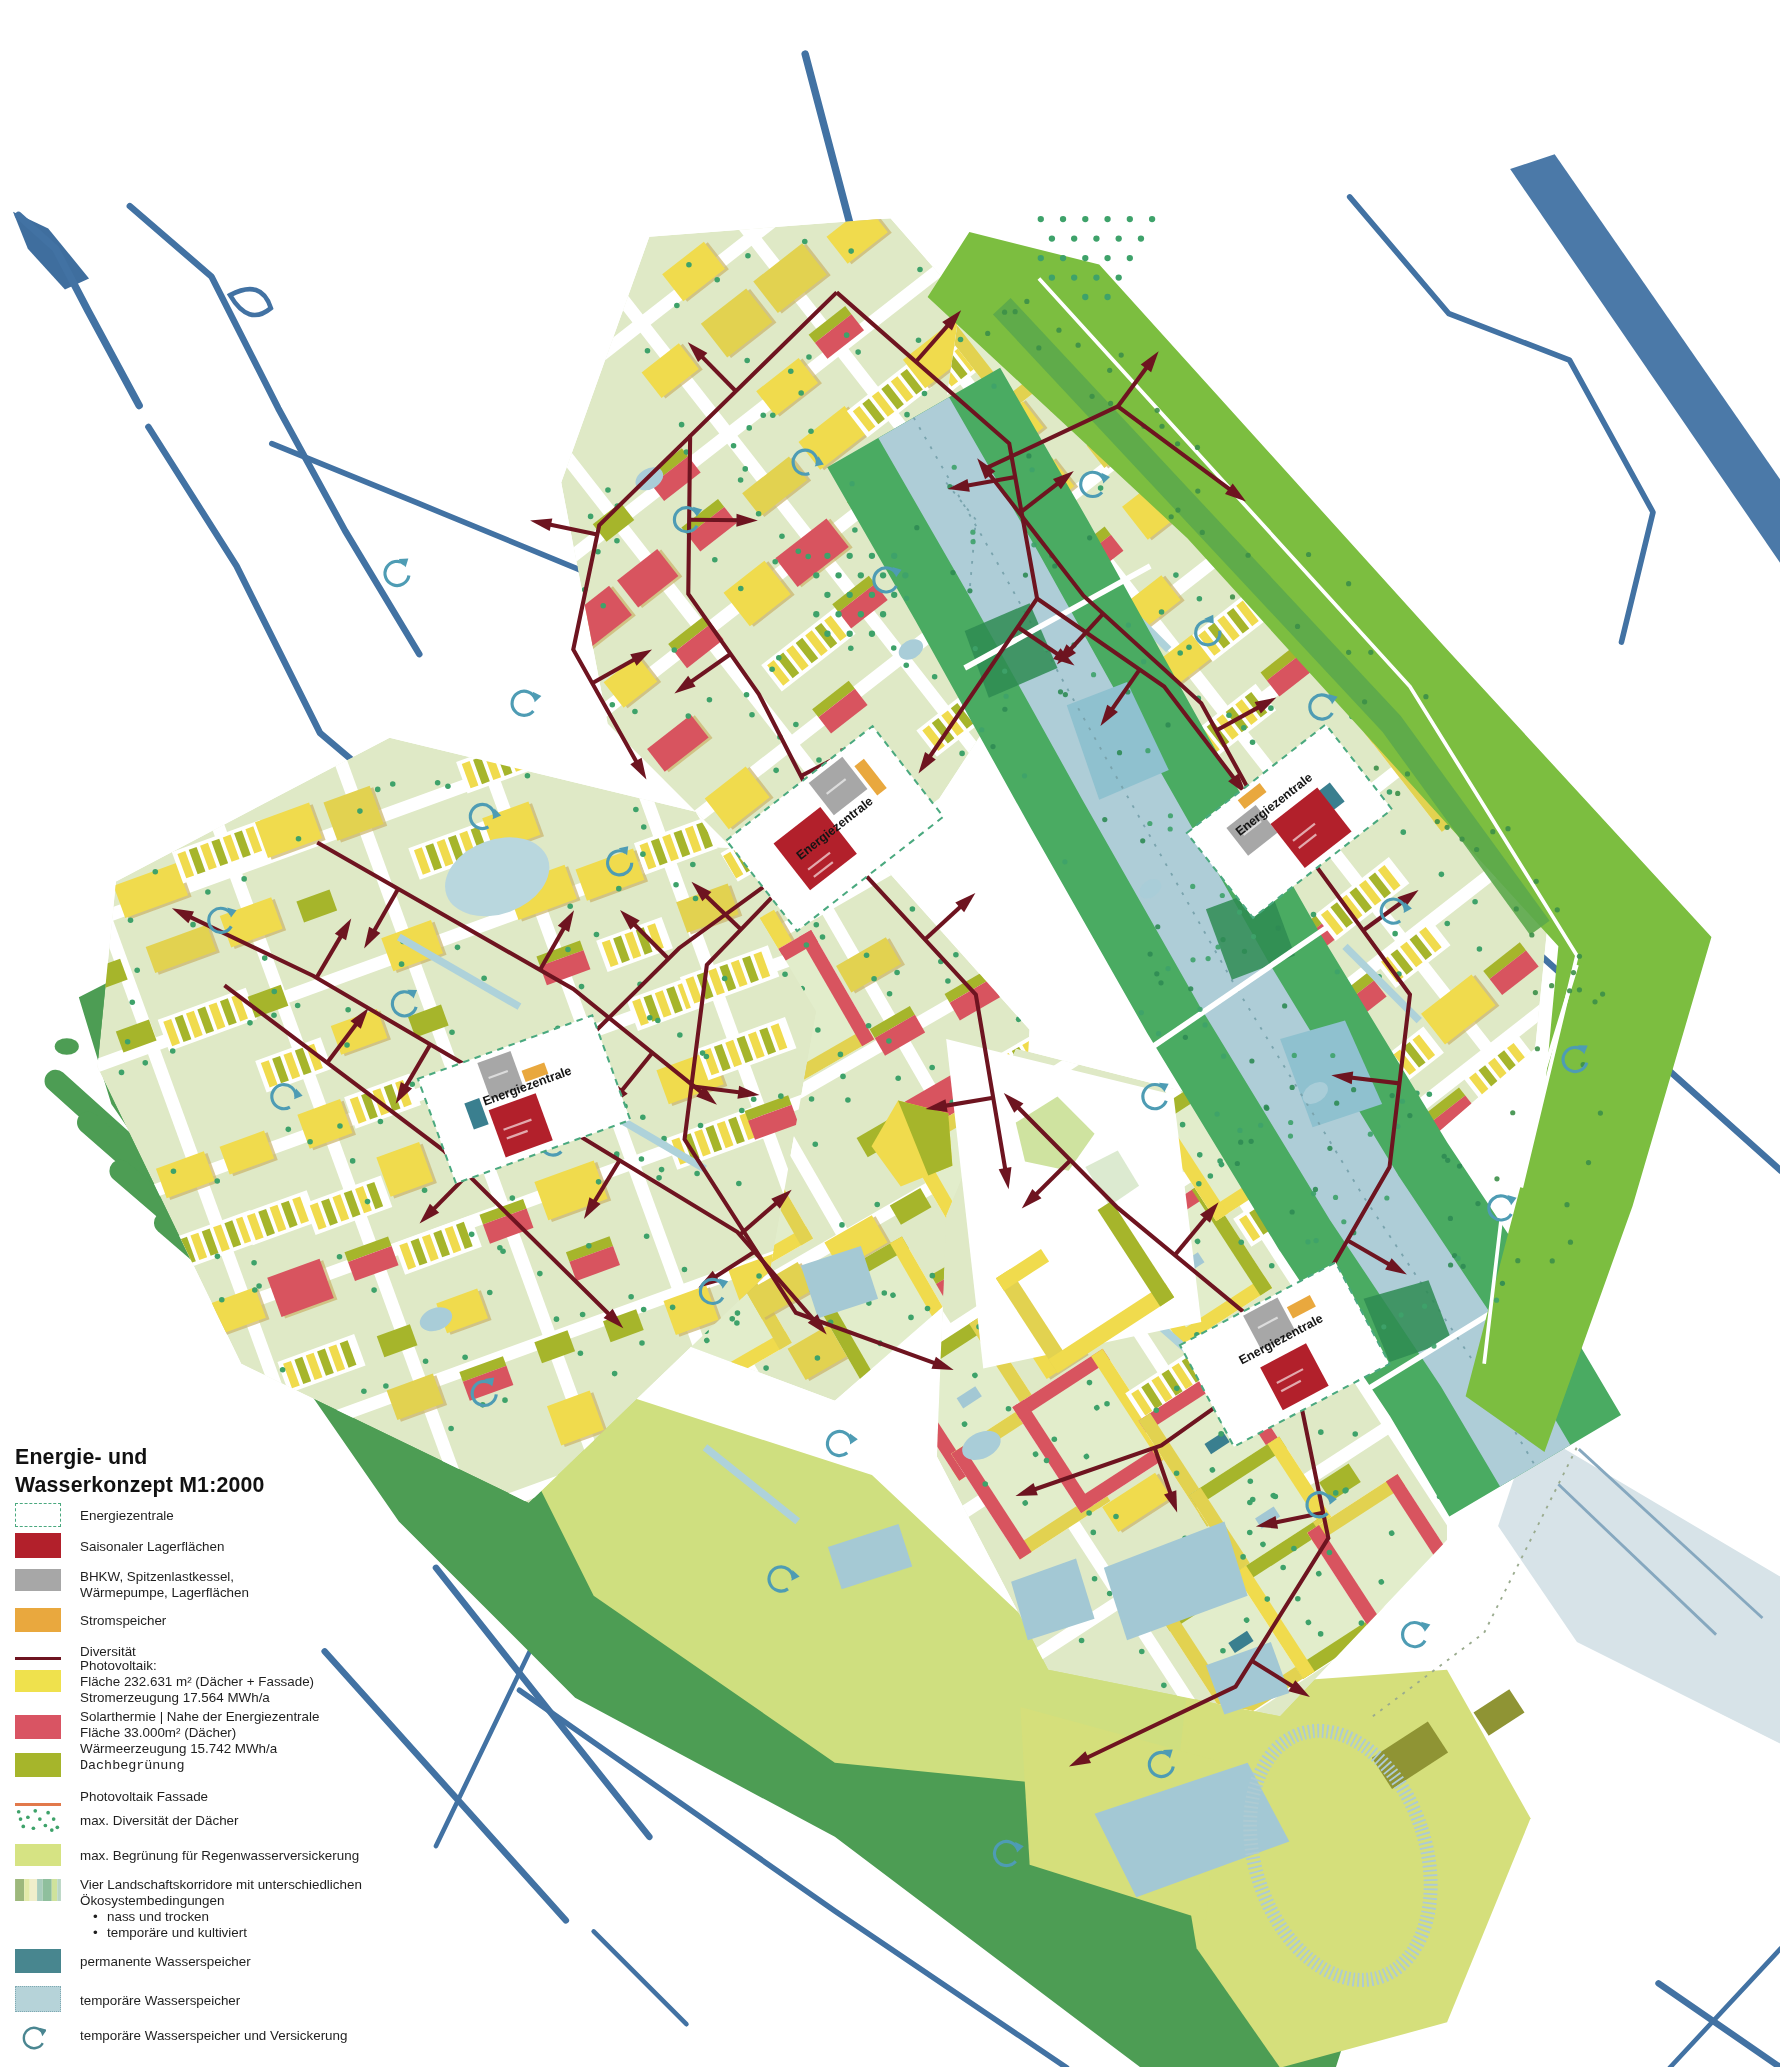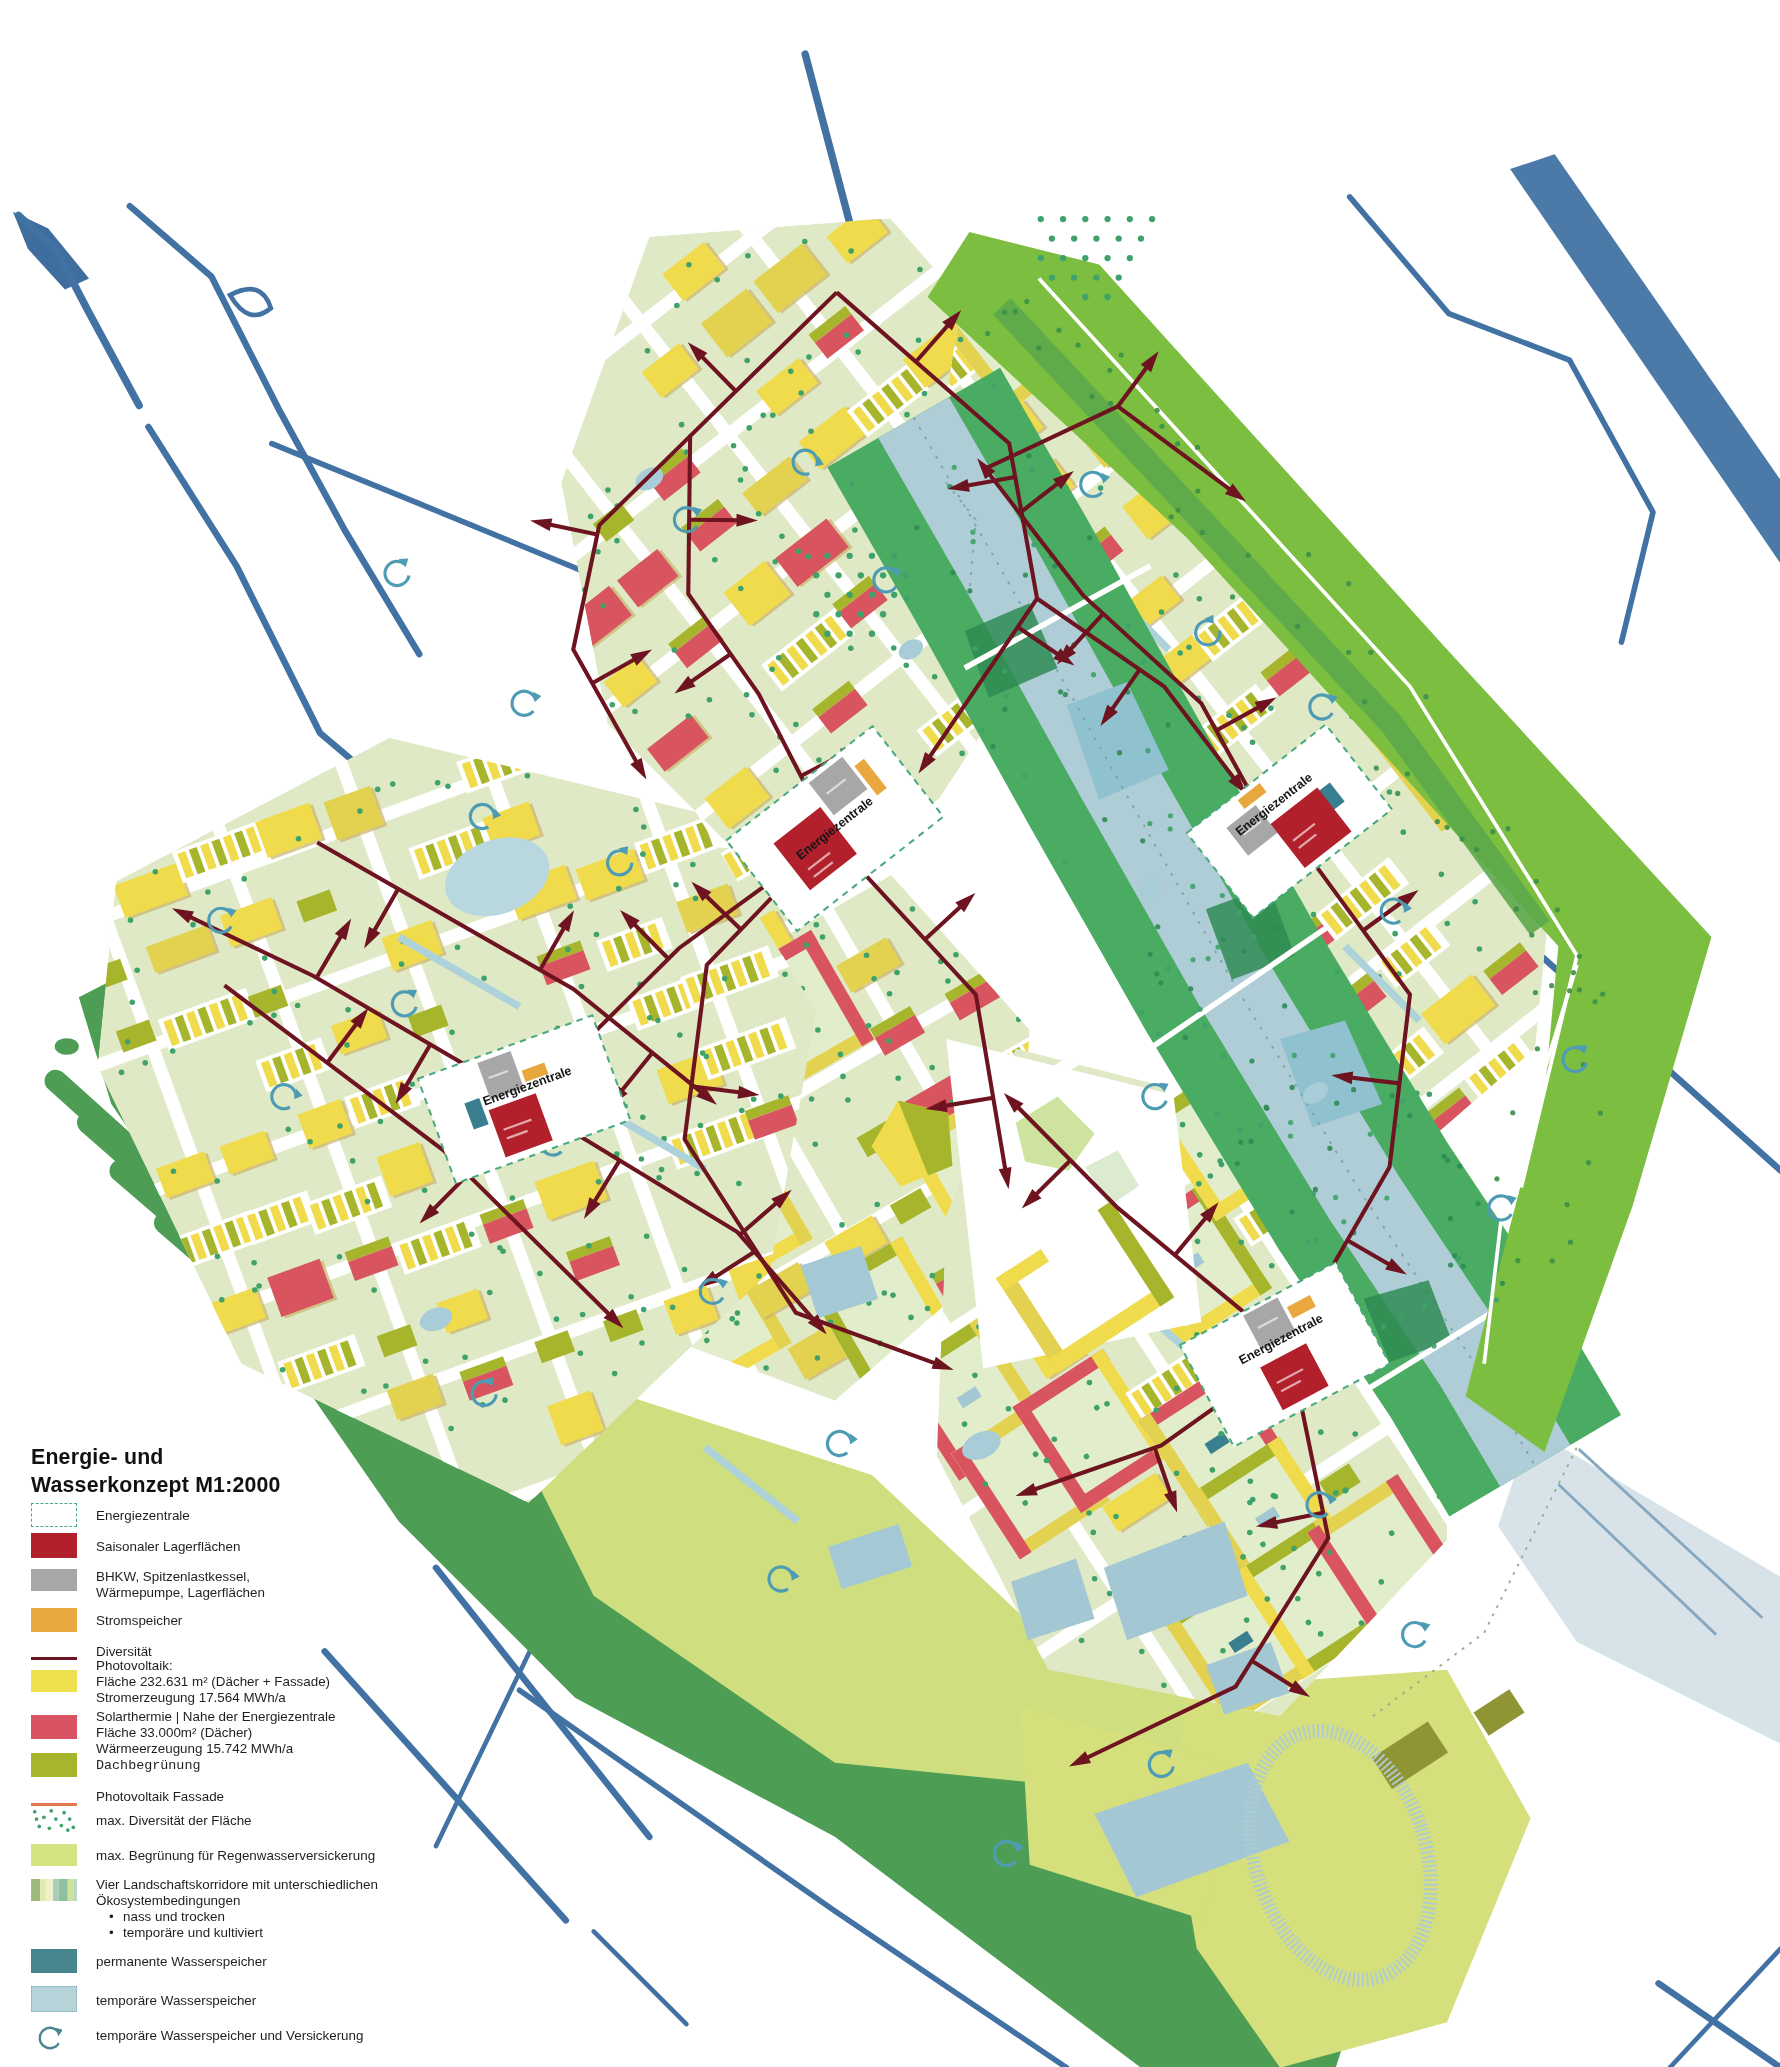--- a/index.html
+++ b/index.html
@@ -1,19 +1,19 @@
 <!DOCTYPE html>
 <html style="font-size:15px"><head>
 <meta charset="utf-8">
 <style>
   html,body{margin:0;padding:0;background:#fff;}
   body{width:1781px;height:2068px;font-family:"Liberation Sans",sans-serif;}
   #stage{position:relative;width:1781px;height:2068px;background:#fff;overflow:hidden;}
   #map{position:absolute;left:0;top:0;width:1781px;height:2068px;}
-  #legend{position:absolute;left:0;top:0;width:390px;height:2068px;pointer-events:none;margin-left:16px;}
+  #legend{position:absolute;left:0;top:0;width:390px;height:2068px;pointer-events:none;}
   #legend-title{position:absolute;left:15px;top:1443px;font-size:21.3px;font-weight:bold;color:#111;line-height:28px;letter-spacing:0.2px;}
   .lg-item{position:absolute;left:15px;width:362px;}
   .lg-swatch{position:absolute;left:0;top:0;width:46px;}
   .lg-label{position:absolute;left:65px;top:0;font-size:13.4px;color:#1f1f1f;line-height:16px;}
   .lg-label .bullet{padding-left:13px;}
   .lg-label .bullet::before{content:"•";margin-right:9.3px;}
   .sw-rect{display:block;height:100%;}
   .sw-dashed{display:block;height:100%;background:#fff;border:1.9px dashed #4aa97f;box-sizing:border-box;}
   .sw-dotted{display:block;height:100%;border:1.9px dotted #7fa9b2;box-sizing:border-box;}
   .sw-line{display:block;height:2.8px;}
@@ -2432,21 +2432,21 @@
               <circle cx="27" cy="12" r="2" fill="#3ea26a"></circle>
               <circle cx="20" cy="22" r="2" fill="#3ea26a"></circle>
               <circle cx="36" cy="5" r="2" fill="#3ea26a"></circle>
               <circle cx="42" cy="12" r="2" fill="#3ea26a"></circle>
               <circle cx="33" cy="19" r="2" fill="#3ea26a"></circle>
               <circle cx="46" cy="21" r="2" fill="#3ea26a"></circle>
               <circle cx="40" cy="24" r="2" fill="#3ea26a"></circle>
               <circle cx="6" cy="12" r="2" fill="#3ea26a"></circle>
             </svg></span>
           <div class="lg-label" style="top: 4.6px;">
-            <div>max. Diversität der Fläche</div>
+            <div>max. Diversität der Dächer</div>
           </div>
         </div>
         <div class="lg-item" style="top: 1844px;">
           <span class="lg-swatch" style="height: 22px;">
             <span class="sw-rect" style="background:#d6e383"></span>
           </span>
           <div class="lg-label" style="top: 3.7px;">
             <div>max. Begrünung für Regenwasserversickerung</div>
           </div>
         </div>

